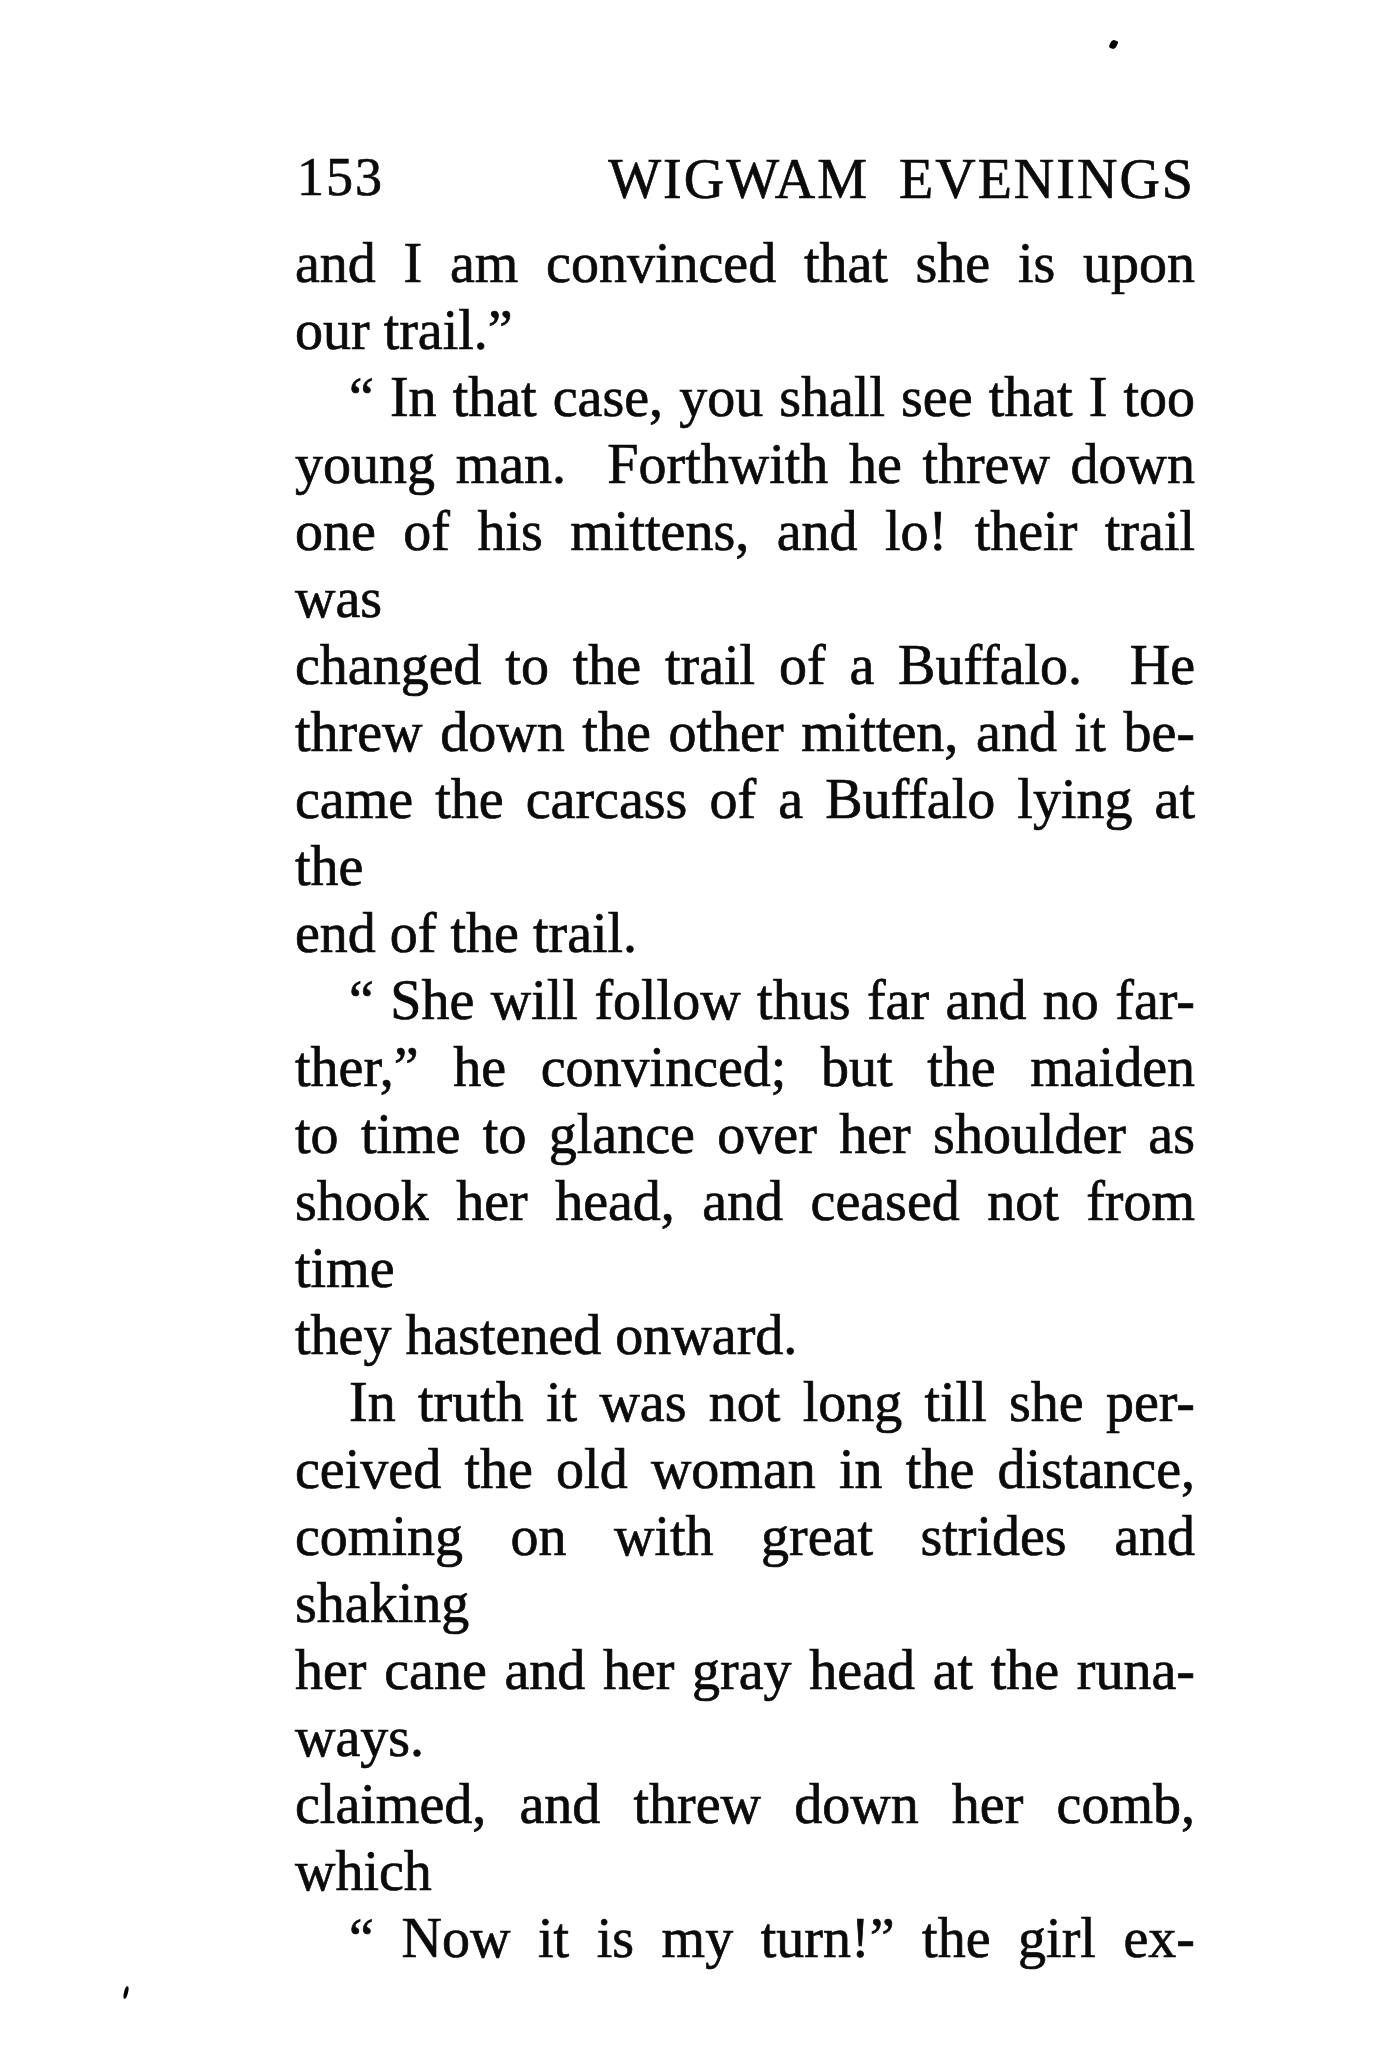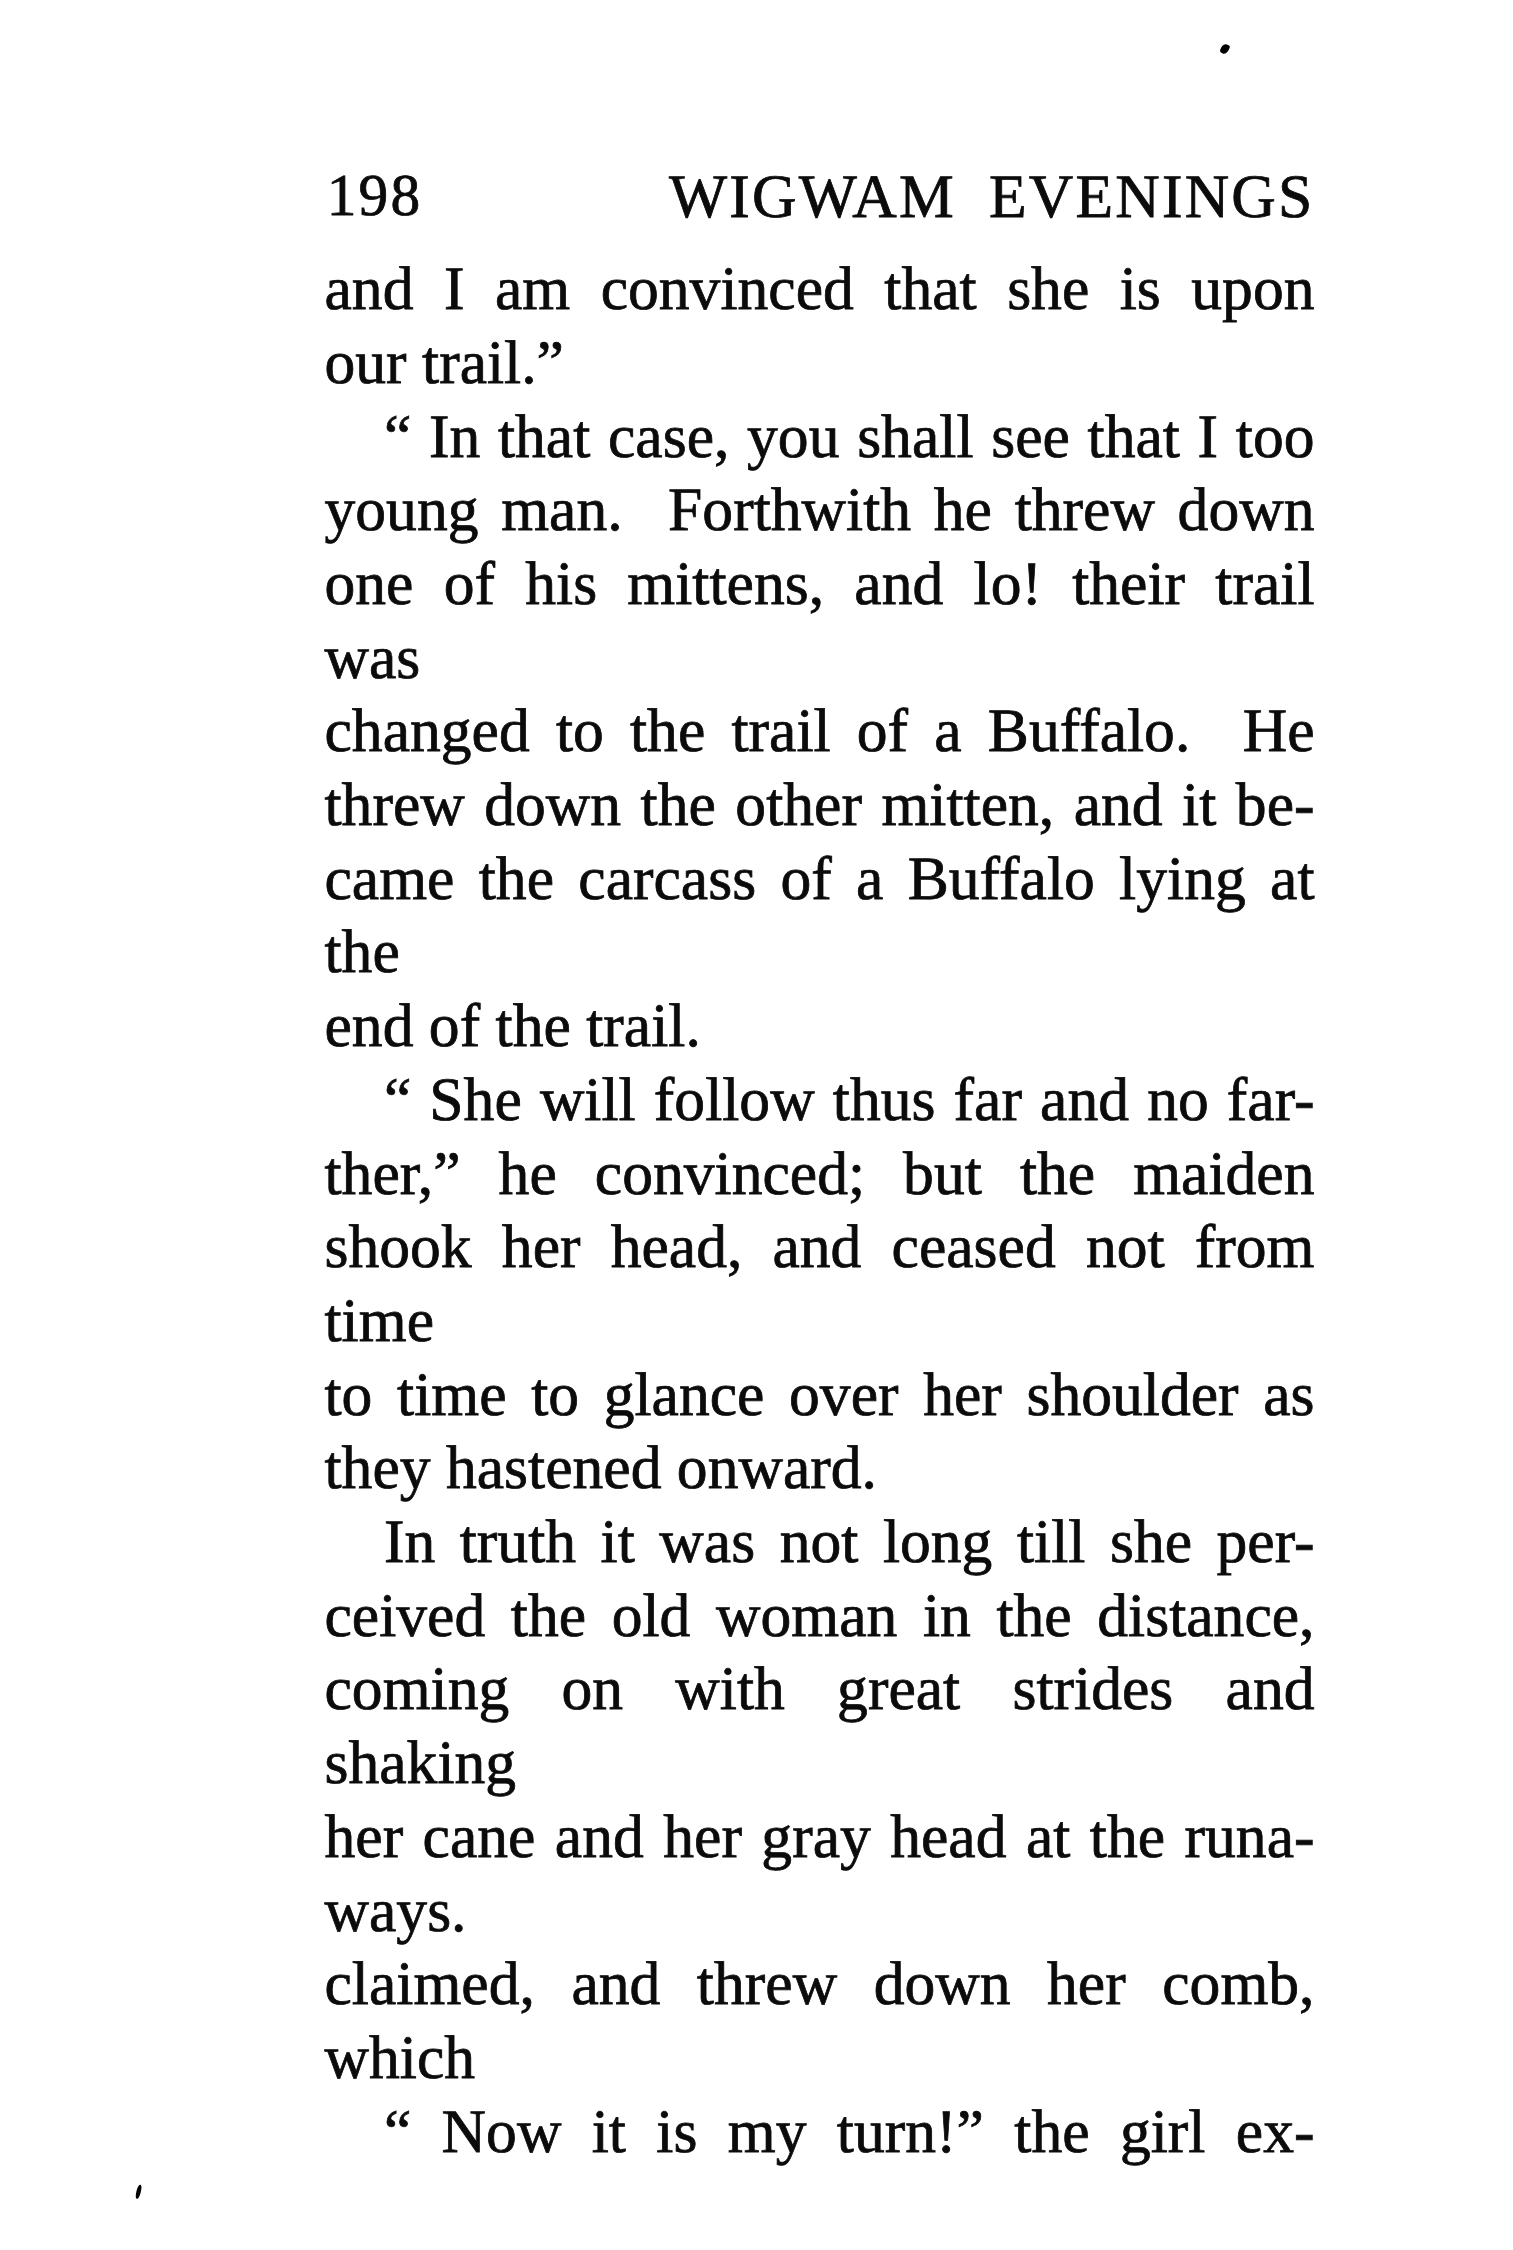--- a/index.html
+++ b/index.html
@@ -82,38 +82,38 @@
     border-radius: 45%;
     transform: rotate(14deg);
   }
 </style>
 </head>
 <body>
 
 <div class="page">
 
   <header class="running-head">
-    <span class="folio">198</span>
+    <span class="folio">153</span>
     <span class="running-title">WIGWAM EVENINGS</span>
   </header>
 
   <main class="text-block">
     <div class="line">and I am convinced that she is upon</div>
     <div class="line flush">our trail.”</div>
     <div class="line indent">“ In that case, you shall see that I too</div>
     <div class="line">young man.&nbsp; Forthwith he threw down</div>
     <div class="line">one of his mittens, and lo! their trail was</div>
     <div class="line">changed to the trail of a Buffalo.&nbsp; He</div>
     <div class="line">threw down the other mitten, and it be-</div>
     <div class="line">came the carcass of a Buffalo lying at the</div>
     <div class="line flush">end of the trail.</div>
     <div class="line indent">“ She will follow thus far and no far-</div>
     <div class="line">ther,” he convinced; but the maiden</div>
+    <div class="line">to time to glance over her shoulder as</div>
     <div class="line">shook her head, and ceased not from time</div>
-    <div class="line">to time to glance over her shoulder as</div>
     <div class="line flush">they hastened onward.</div>
     <div class="line indent">In truth it was not long till she per-</div>
     <div class="line">ceived the old woman in the distance,</div>
     <div class="line">coming on with great strides and shaking</div>
     <div class="line">her cane and her gray head at the runa-</div>
     <div class="line flush">ways.</div>
     <div class="line">claimed, and threw down her comb, which</div>
     <div class="line indent">“ Now it is my turn!” the girl ex-</div>
   </main>
 

